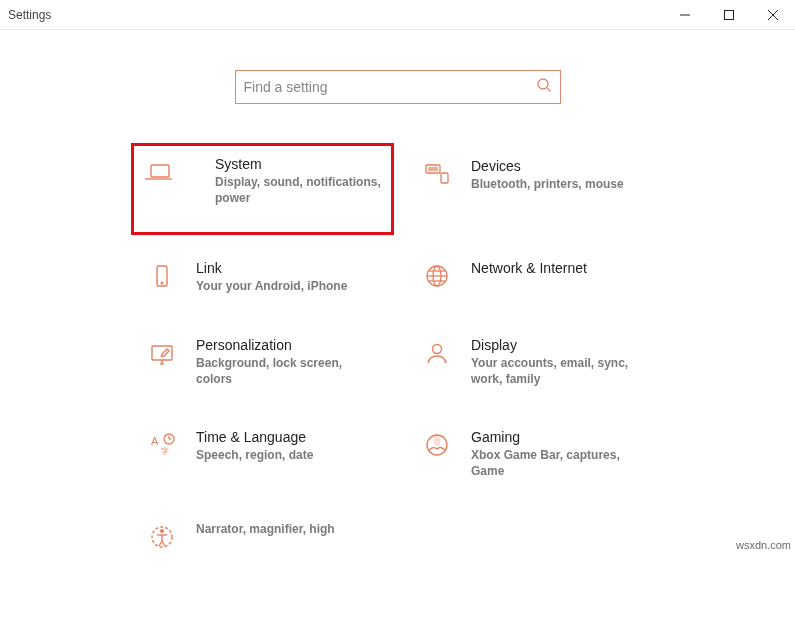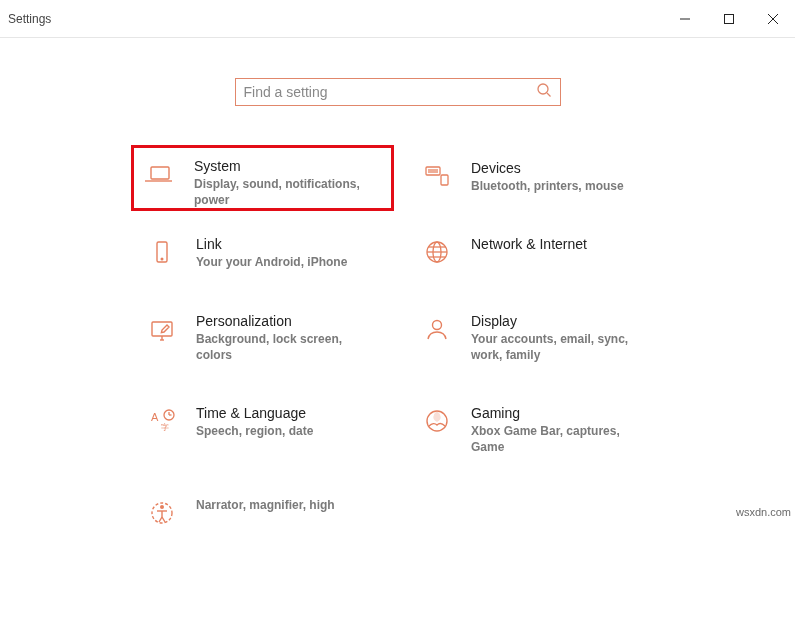--- a/index.html
+++ b/index.html
@@ -1,35 +1,35 @@
 <!DOCTYPE html>
 <html><head>
   <meta charset="utf-8">
   <style>
     * { box-sizing: border-box; margin: 0; padding: 0; }
     html, body { width: 795px; height: 631px; font-family: "Segoe UI", Tahoma, sans-serif; background: #fff; overflow: hidden; }
-    .titlebar { display: flex; align-items: center; height: 38px; padding-left: 8px; border-bottom: 1px solid #e6e6e6; }
+    .titlebar { display: flex; align-items: center; height: 30px; padding-left: 8px; border-bottom: 1px solid #e6e6e6; }
     .titlebar-title { font-size: 12px; color: #444; flex: 1; }
     .titlebar-controls { display: flex; }
     .titlebtn { width: 44px; height: 30px; display: flex; align-items: center; justify-content: center; cursor: default; }
     .titlebtn svg { display: block; }
     .content { position: relative; padding: 40px 0 0 0; }
     .search-wrap { display: flex; justify-content: center; margin-bottom: 50px; }
-    .search-box { width: 326px; height: 28px; border: 1px solid #e1876b; display: flex; align-items: center; padding: 0 8px; }
+    .search-box { width: 326px; height: 34px; border: 1px solid #e1876b; display: flex; align-items: center; padding: 0 8px; }
     .search-input { flex: 1; border: none; outline: none; font-size: 14px; color: #333; }
     .search-input::placeholder { color: #888; }
     .search-icon { color: #e1876b; }
     .grid { display: grid; grid-template-columns: 245px 245px; column-gap: 30px; row-gap: 34px; width: 520px; margin: 0 auto 0 142px; }
     .tile { display: flex; align-items: flex-start; gap: 18px; cursor: default; padding: 4px; }
-    .tile.highlighted { outline: 3px solid #e30d17; outline-offset: -2px; padding: 12px 8px 2px 12px; margin: -10px -6px -12px -10px; }
+    .tile.highlighted { outline: 3px solid #e30d17; outline-offset: -2px; padding: 12px 8px 28px 12px; margin: -10px -6px -12px -10px; justify-content: space-between; }
     .tile-icon { width: 32px; height: 32px; flex-shrink: 0; display: flex; align-items: center; justify-content: center; color: #e5805f; }
     .tile-text { display: flex; flex-direction: column; gap: 2px; }
     .tile-title { font-size: 14px; color: #222; font-weight: 400; }
     .tile-desc { font-size: 12px; color: #7a7a7a; line-height: 1.35; max-width: 170px; font-weight: bold; }
-    .watermark { position: absolute; right: 4px; bottom: 15px; font-size: 11px; color: #6a6a6a; }
+    .watermark { position: absolute; right: 4px; bottom: 6px; font-size: 11px; color: #6a6a6a; }
   </style>
 </head>
 <body>
 
 <div class="titlebar">
   <span class="titlebar-title">Settings</span>
   <div class="titlebar-controls">
     <div class="titlebtn">
       <svg width="10" height="10">
           <line x1="0" y1="5" x2="10" y2="5" stroke="#222" stroke-width="1"></line>

